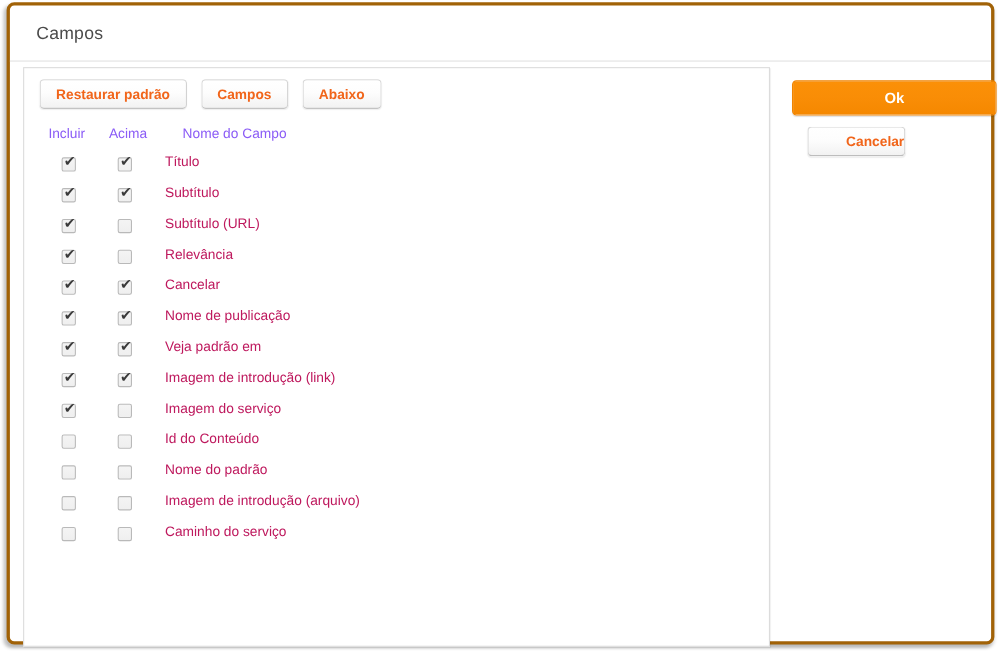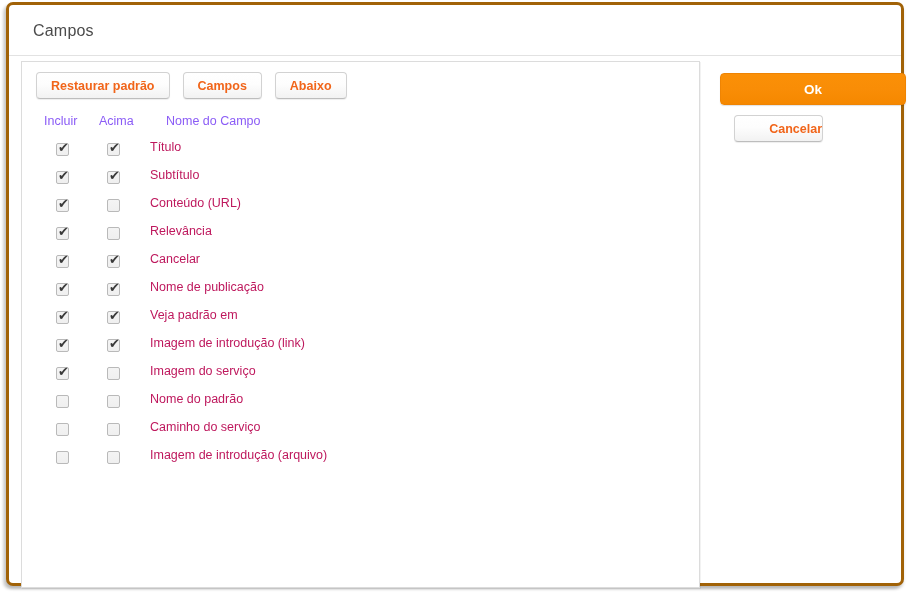--- a/index.html
+++ b/index.html
@@ -243,21 +243,21 @@
             <span class="cb exibir">
               <span class="tick">✔</span>
             </span>
             <span class="row-label">Subtítulo</span>
           </div>
           <div class="row">
             <span class="cb incluir">
               <span class="tick">✔</span>
             </span>
             <span class="cb exibir off"></span>
-            <span class="row-label">Conteúdo (URL)</span>
+            <span class="row-label">Subtítulo (URL)</span>
           </div>
           <div class="row">
             <span class="cb incluir">
               <span class="tick">✔</span>
             </span>
             <span class="cb exibir off"></span>
             <span class="row-label">Relevância</span>
           </div>
           <div class="row">
             <span class="cb incluir">
@@ -298,31 +298,36 @@
           <div class="row">
             <span class="cb incluir">
               <span class="tick">✔</span>
             </span>
             <span class="cb exibir off"></span>
             <span class="row-label">Imagem do serviço</span>
           </div>
           <div class="row">
             <span class="cb incluir off"></span>
             <span class="cb exibir off"></span>
+            <span class="row-label">Id do Conteúdo</span>
+          </div>
+          <div class="row">
+            <span class="cb incluir off"></span>
+            <span class="cb exibir off"></span>
             <span class="row-label">Nome do padrão</span>
           </div>
           <div class="row">
             <span class="cb incluir off"></span>
             <span class="cb exibir off"></span>
+            <span class="row-label">Imagem de introdução (arquivo)</span>
+          </div>
+          <div class="row">
+            <span class="cb incluir off"></span>
+            <span class="cb exibir off"></span>
             <span class="row-label">Caminho do serviço</span>
-          </div>
-          <div class="row">
-            <span class="cb incluir off"></span>
-            <span class="cb exibir off"></span>
-            <span class="row-label">Imagem de introdução (arquivo)</span>
           </div>
         </div>
 
     </div>
 
     <div class="actions">
       <div class="btn-ok">Ok</div>
       <div class="btn-cancel">Cancelar</div>
     </div>
 

